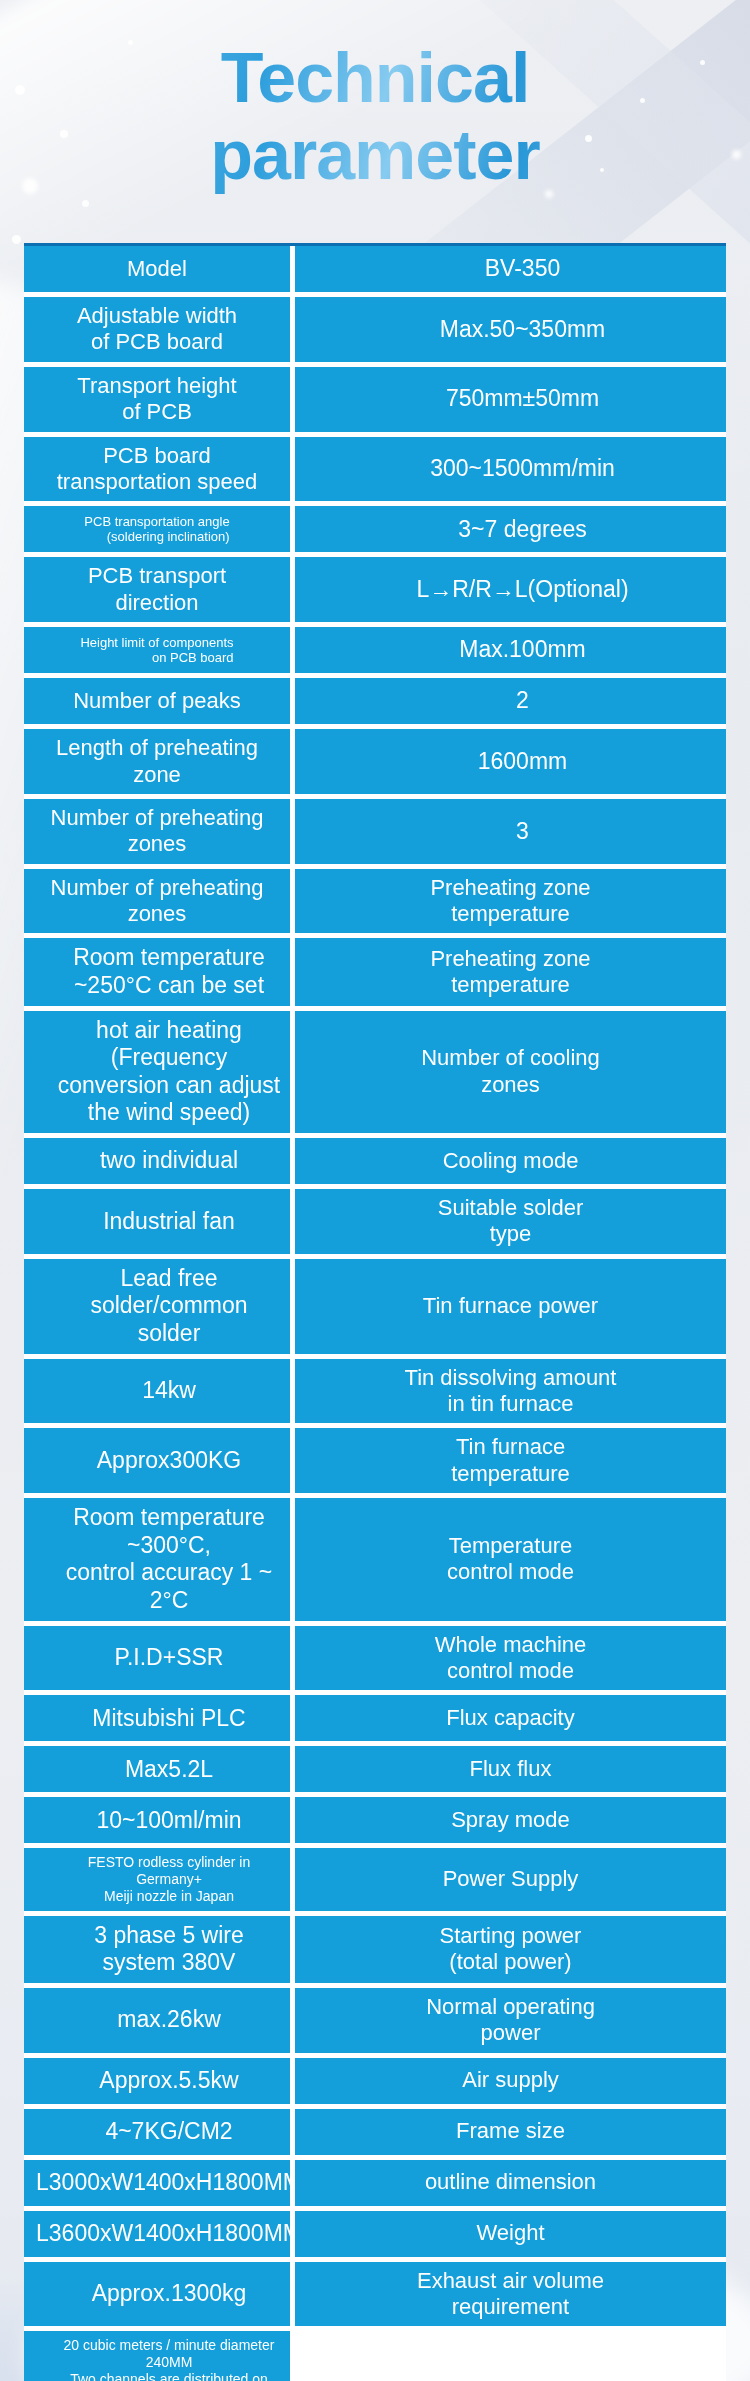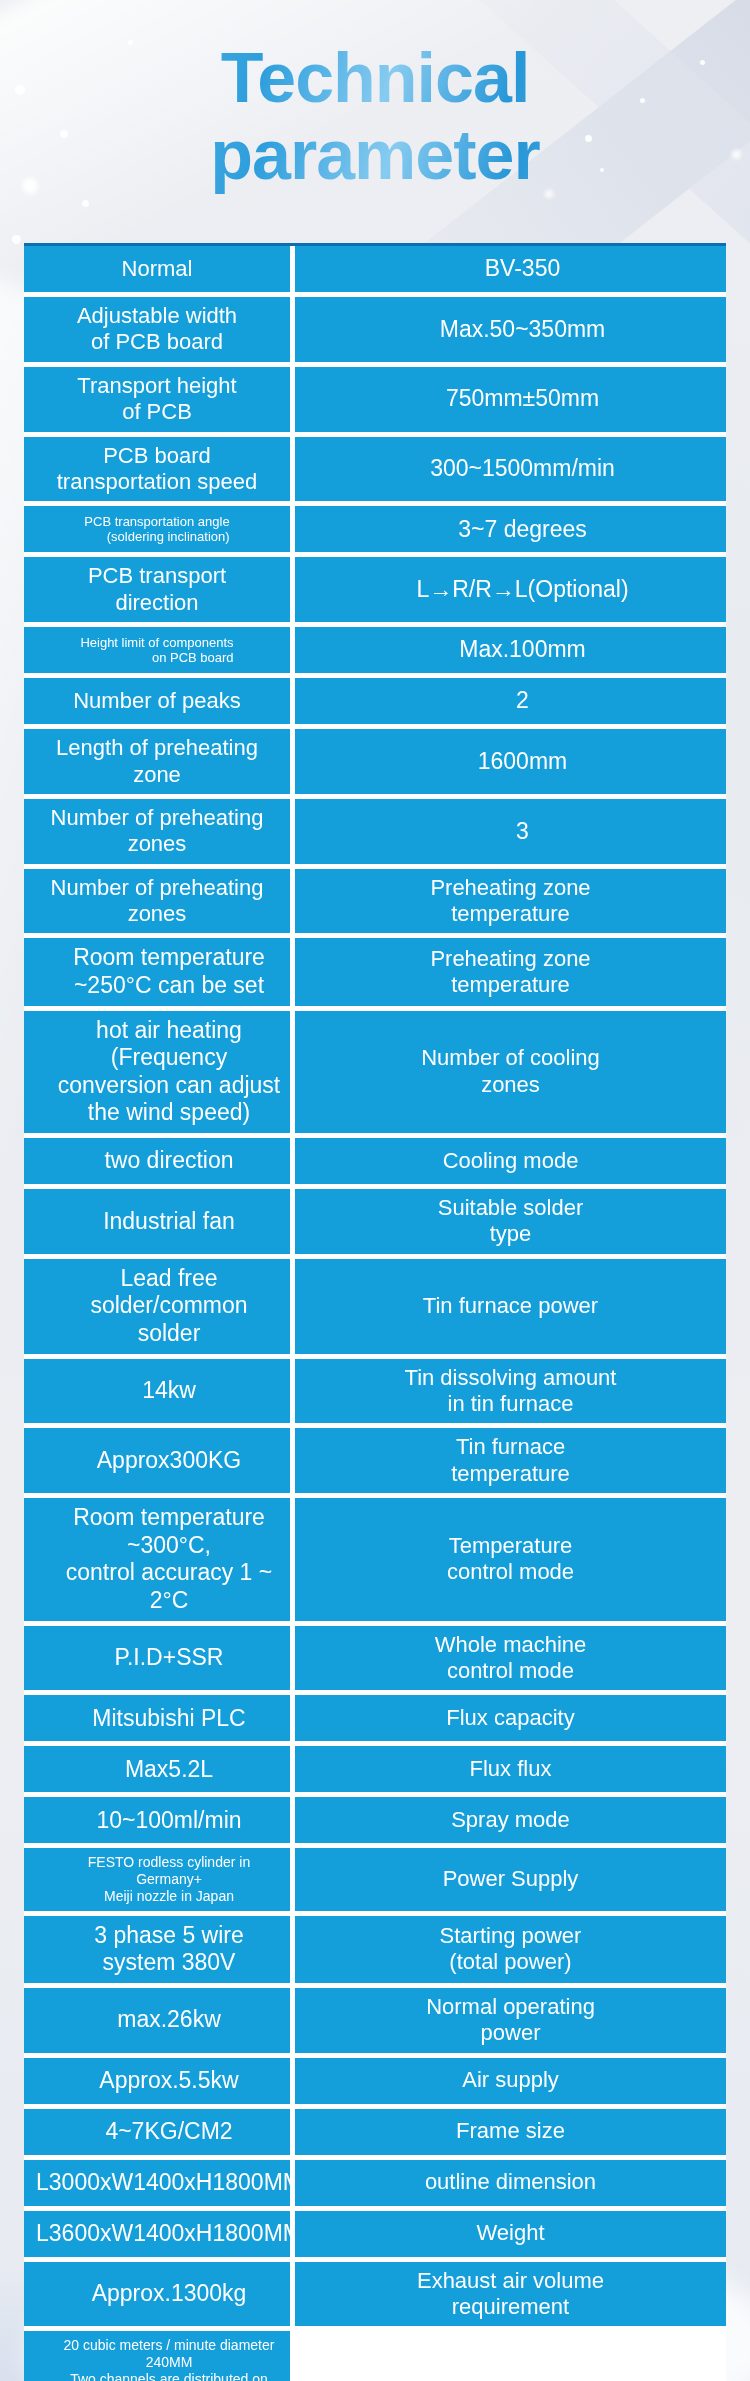--- a/index.html
+++ b/index.html
@@ -79,21 +79,21 @@
   <div class="decor blob blob1"></div>
   <div class="decor blob blob2"></div>
   <div class="decor blob blob3"></div>
 
   <div class="title">
     <div class="tline">Technical</div>
     <div class="tline">parameter</div>
   </div>
 
   <div class="spec-table" id="spec-table">
-      <div class="cell param">Normal</div>
+      <div class="cell param">Model</div>
       <div class="cell value">BV-350</div>
       <div class="cell param">Adjustable width
 of PCB board</div>
       <div class="cell value">Max.50~350mm</div>
       <div class="cell param">Transport height
 of PCB</div>
       <div class="cell value">750mm±50mm</div>
       <div class="cell param">PCB board
 transportation speed</div>
       <div class="cell value">300~1500mm/min</div>
@@ -120,21 +120,21 @@
 temperature</div>
       <div class="cell value">Room temperature
 ~250°C can be set</div>
       <div class="cell param">Preheating zone
 temperature</div>
       <div class="cell value">hot air heating
 (Frequency conversion can adjust
 the wind speed)</div>
       <div class="cell param">Number of cooling
 zones</div>
-      <div class="cell value">two direction</div>
+      <div class="cell value">two individual</div>
       <div class="cell param">Cooling mode</div>
       <div class="cell value">Industrial fan</div>
       <div class="cell param">Suitable solder
 type</div>
       <div class="cell value">Lead free solder/common solder</div>
       <div class="cell param">Tin furnace power</div>
       <div class="cell value">14kw</div>
       <div class="cell param">Tin dissolving amount
 in tin furnace</div>
       <div class="cell value">Approx300KG</div>

